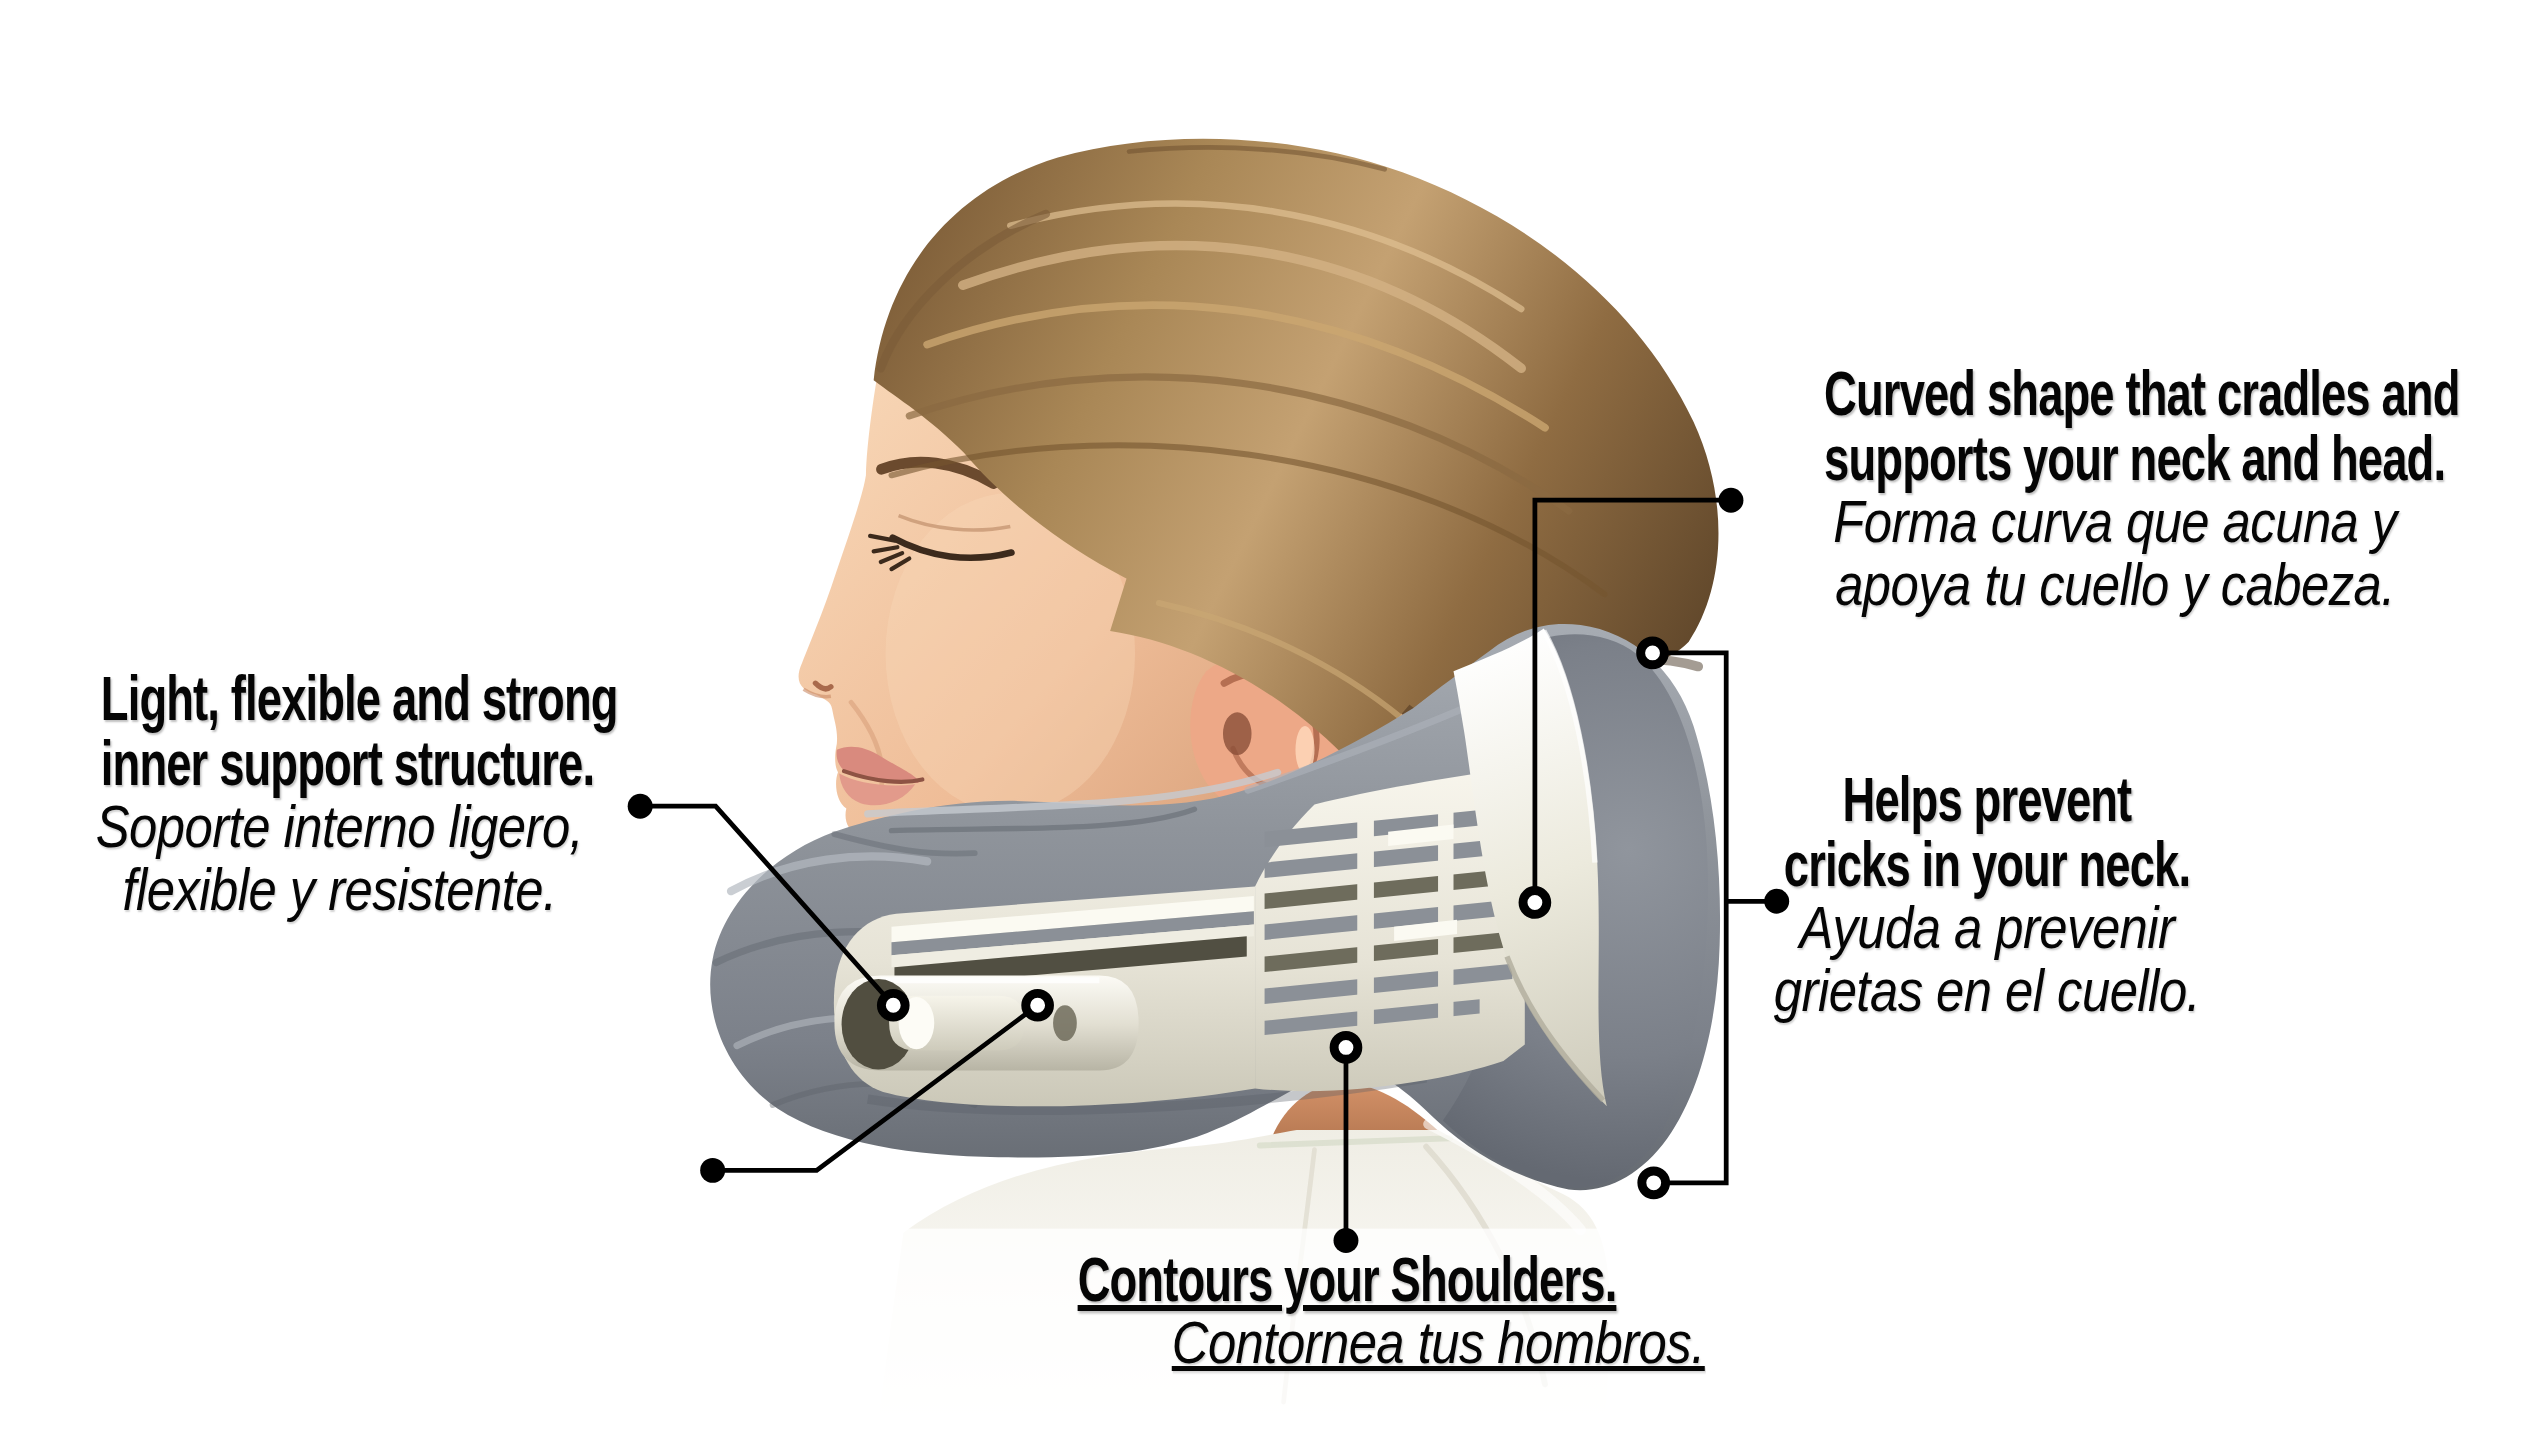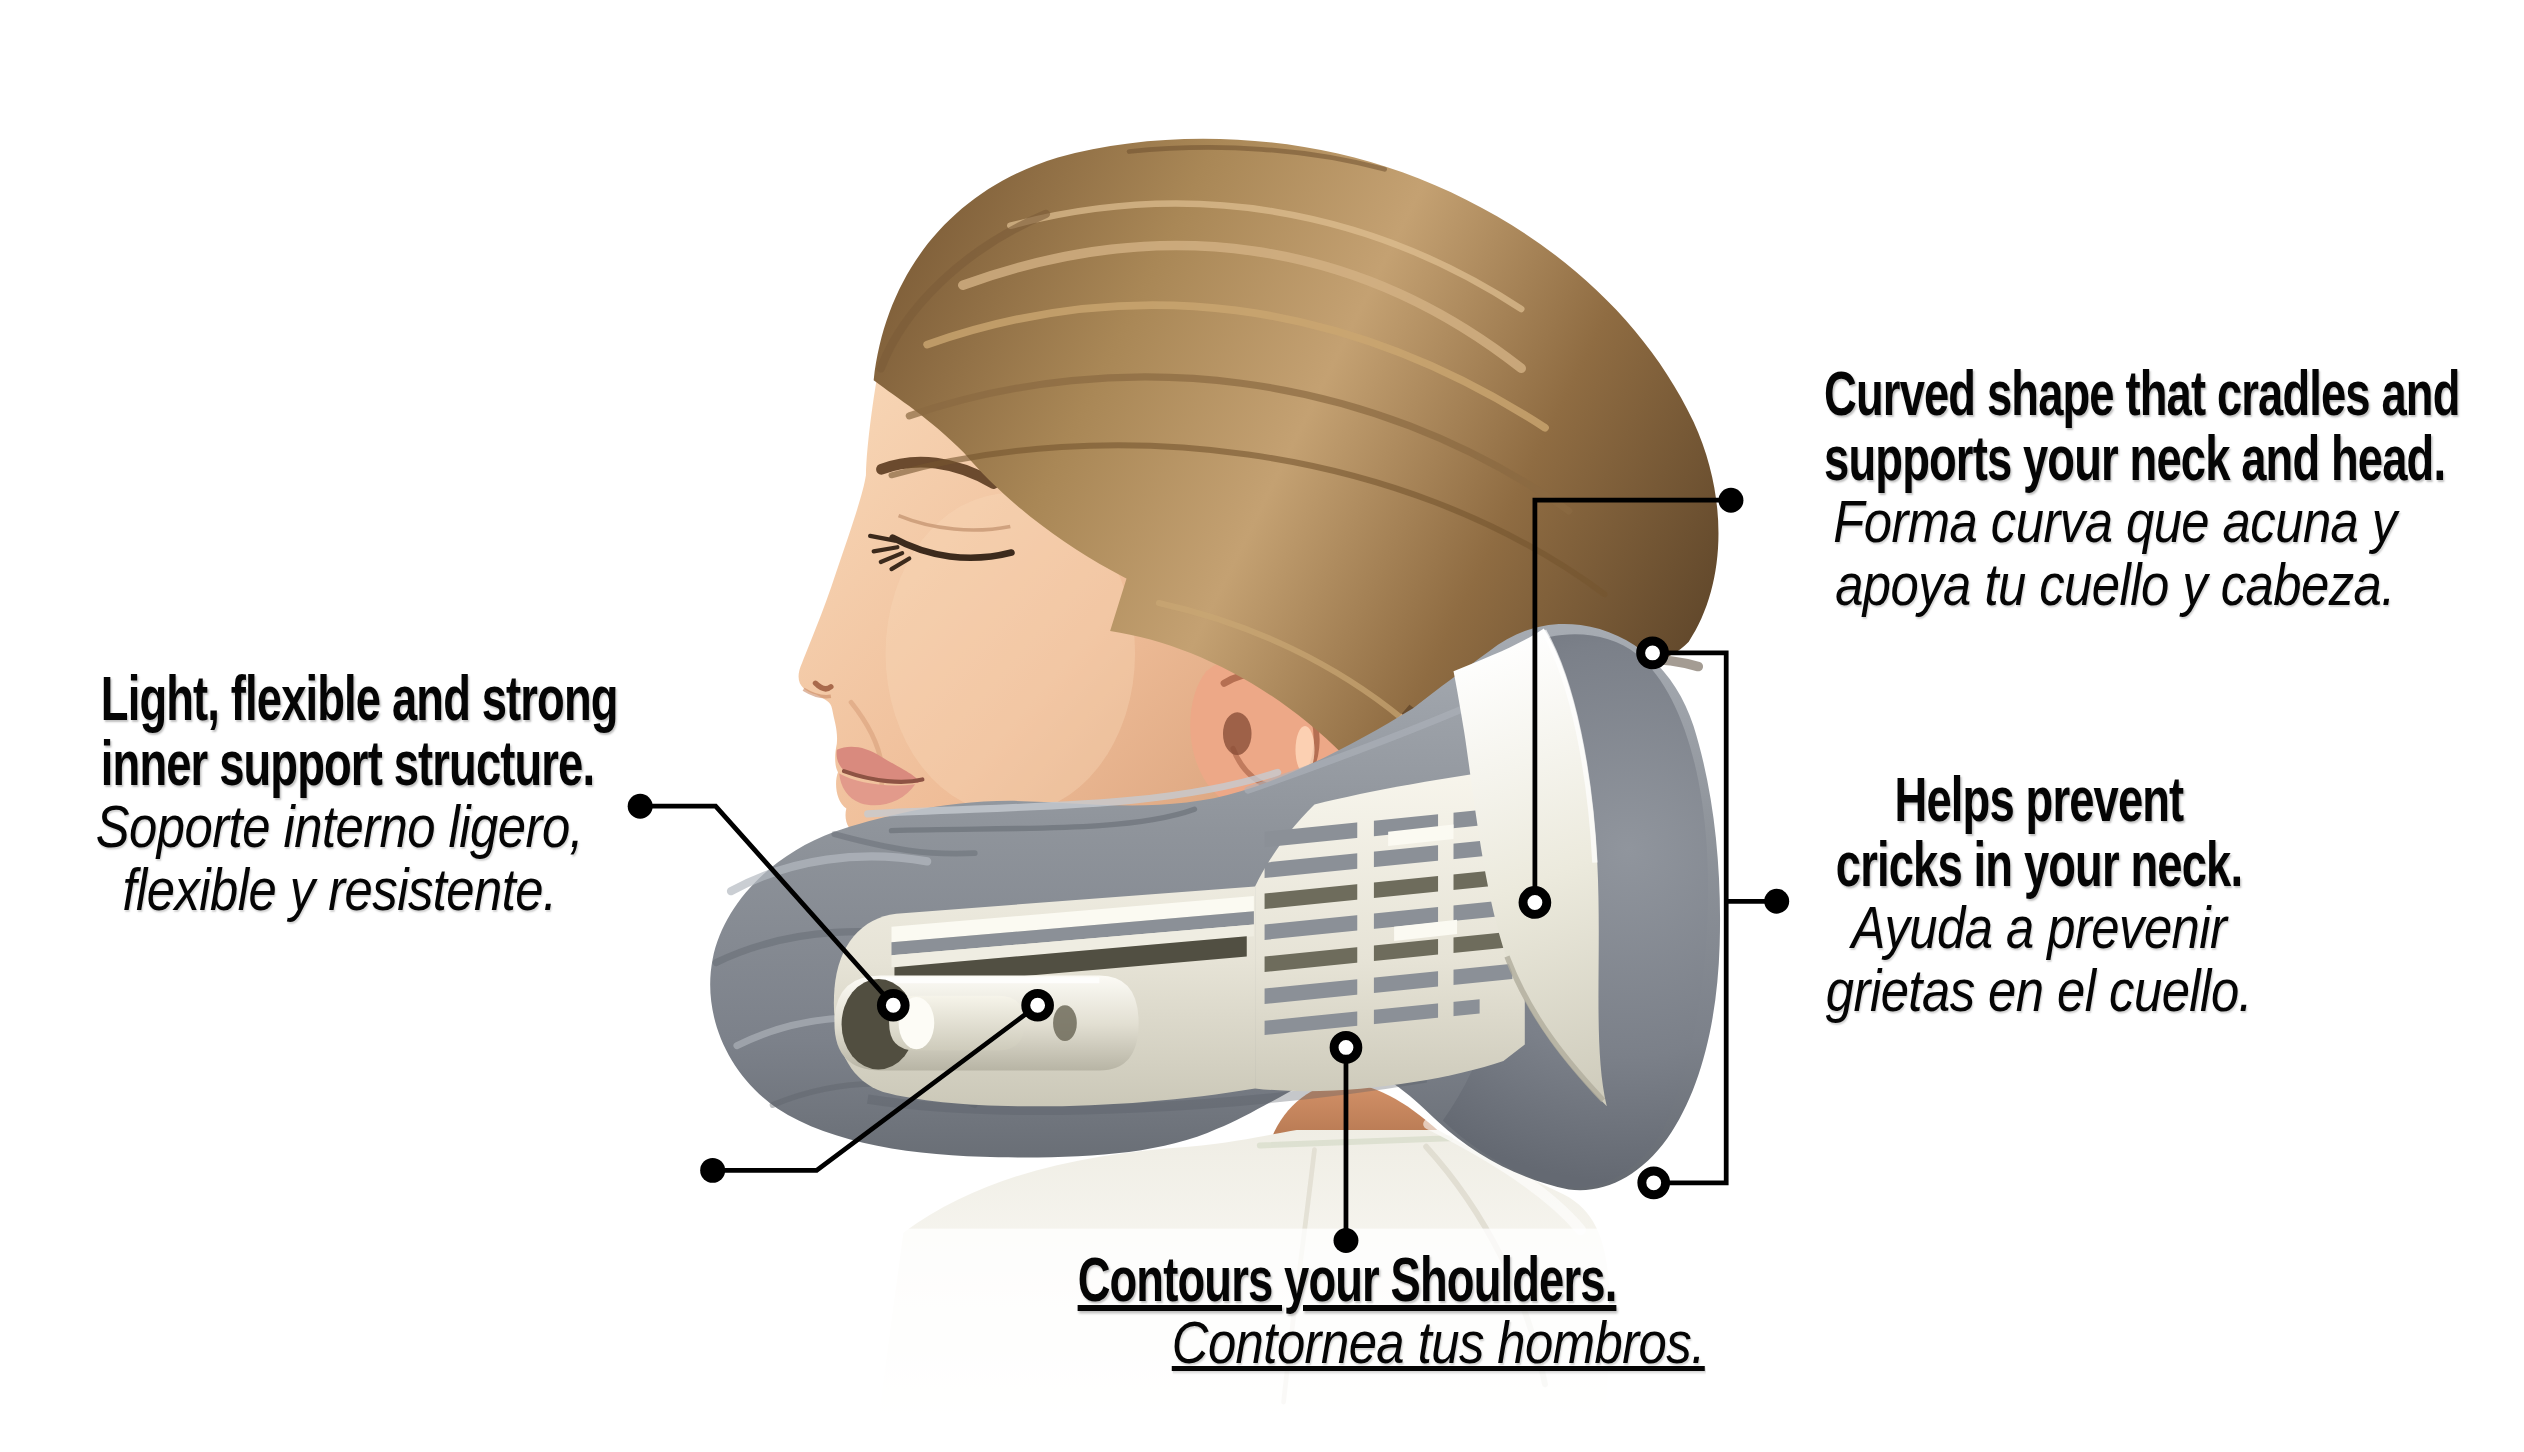--- a/index.html
+++ b/index.html
@@ -19,21 +19,21 @@
   .es-group{margin-top:10px;}
   #c-shoulders .es-group{margin-top:15.4px;text-align:right;}
   .es-line{
     display:block;font-style:italic;font-weight:normal;font-size:59px;line-height:63px;
     white-space:nowrap;letter-spacing:-0.6px;
     transform:scaleX(0.86);transform-origin:50% 50%;
     text-shadow:1.2px 1.8px 1.8px rgba(110,110,110,0.30);
   }
   #c-curved   {left:1711px;top:361px; width:808px;}
   #c-inner    {left:8px;   top:666px;width:663px;}
-  #c-cricks   {left:1742px;top:767px;width:594px;}
+  #c-cricks   {left:1690px;top:767px;width:594px;}
   #c-side     {left:197px; top:1042px;width:594px;}
   #c-shoulders{left:931px;top:1247px;width:832px;text-decoration:underline;}
 </style>
 </head>
 <body>
 
 <div class="stage">
 
   <svg class="art" viewBox="0 0 4249 2444">
     <defs>

